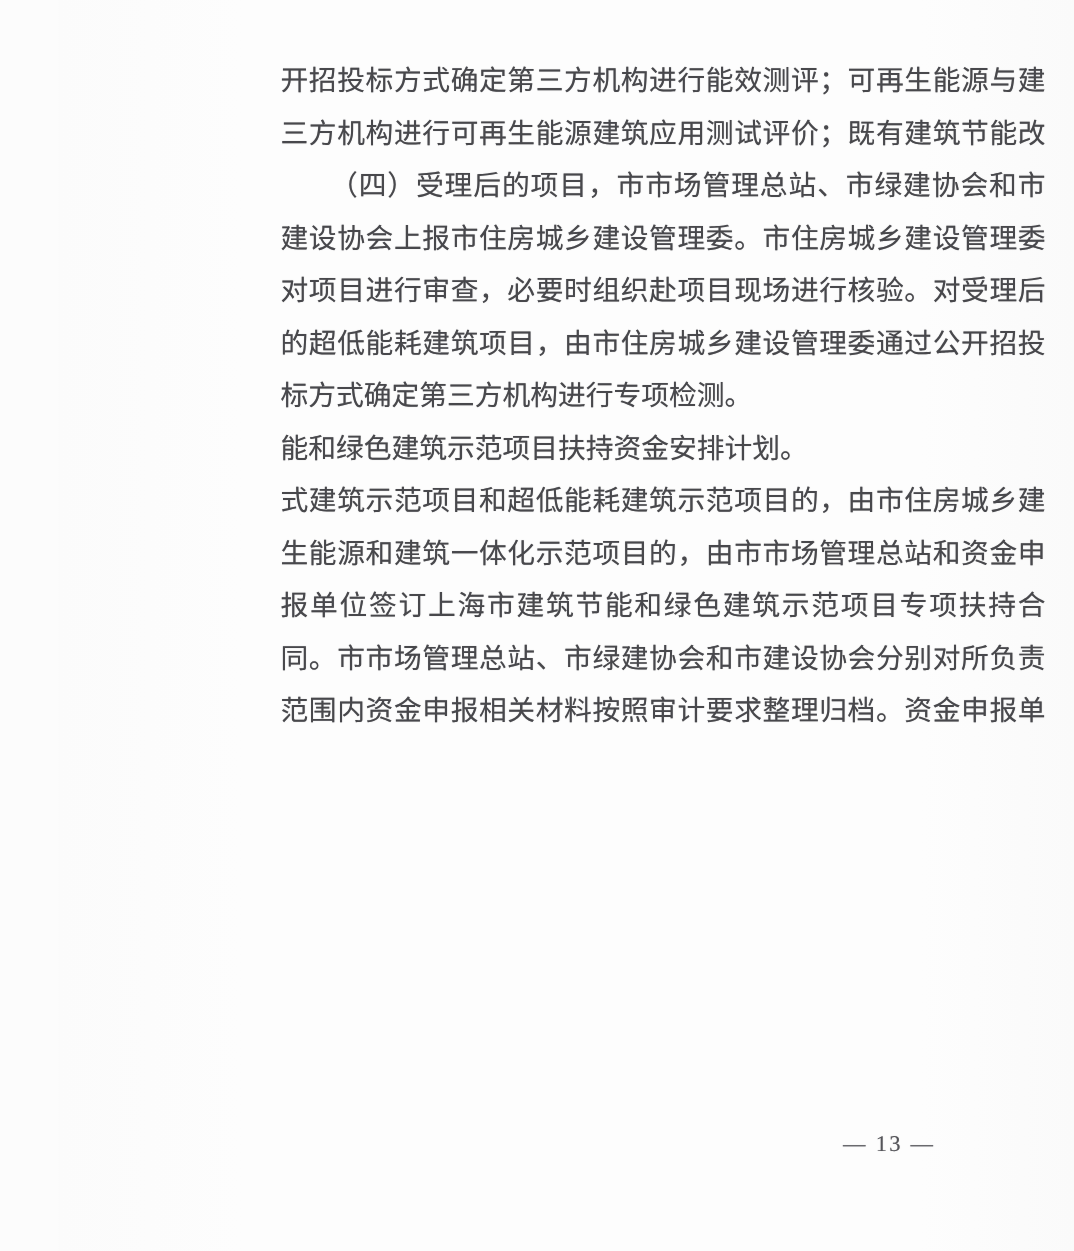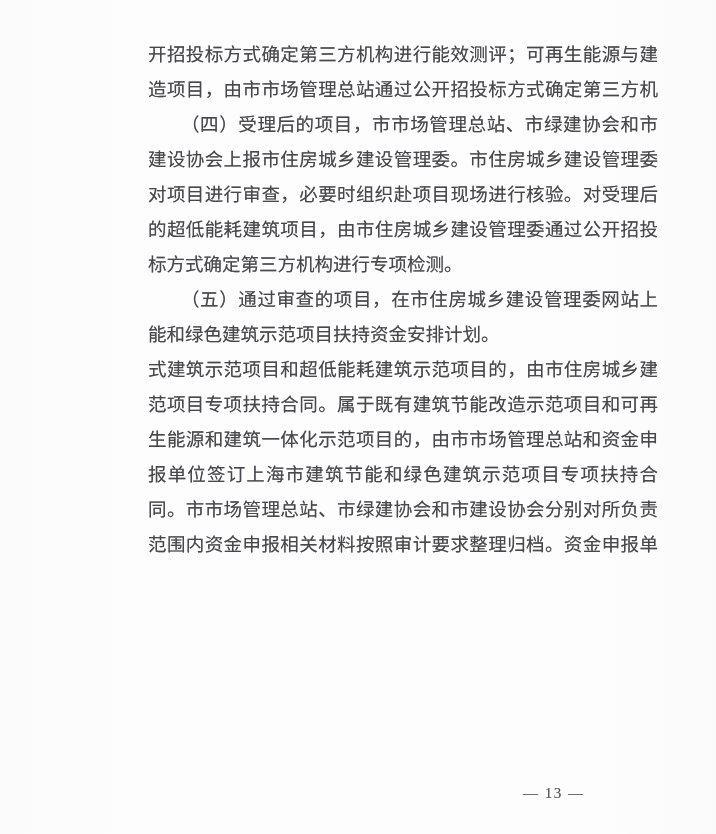--- a/index.html
+++ b/index.html
@@ -8,20 +8,21 @@
     height: 834px;
     position: relative;
     overflow: hidden;
     background: #fcfcfc;
     font-family: "Liberation Serif", serif;
   }
   .page {
     position: absolute;
     inset: 0;
     background: linear-gradient(90deg, #fbfbfb 0%, #fdfdfd 18%, #fdfdfd 85%, #fafafa 100%);
+    margin-left: 39px;
   }
   .textblock {
     position: absolute;
     left: 148px;
     top: 38px;
     width: 510px;
     font-size: 18.5px;
     line-height: 35px;
     color: #48484c;
     text-shadow: 0 0 0.5px rgba(72, 72, 76, 0.55);
@@ -30,43 +31,41 @@
     height: 35px;
     overflow: hidden;
     text-align: justify;
     text-justify: inter-character;
   }
   .line.full { text-align-last: justify; }
   .line.indent { padding-left: 33px; }
   .pagenum {
     position: absolute;
     left: 523px;
-    top: 785px;
+    top: 755px;
     font-size: 15px;
     letter-spacing: 1.5px;
     color: #55555a;
     text-shadow: 0 0 0.5px rgba(85, 85, 90, 0.5);
     white-space: pre;
   }
 </style>
 </head>
 <body>
 
 <div class="page">
   <div class="textblock">
     <div class="line full">开招投标方式确定第三方机构进行能效测评；可再生能源与建</div>
-    <div class="line full">造项目，由市市场管理总站通过公开招投标方式确定第三方机</div>
+    <div class="line full">三方机构进行可再生能源建筑应用测试评价；既有建筑节能改</div>
     <div class="line full indent">（四）受理后的项目，市市场管理总站、市绿建协会和市</div>
     <div class="line full">建设协会上报市住房城乡建设管理委。市住房城乡建设管理委</div>
     <div class="line full">对项目进行审查，必要时组织赴项目现场进行核验。对受理后</div>
     <div class="line full">的超低能耗建筑项目，由市住房城乡建设管理委通过公开招投</div>
     <div class="line">标方式确定第三方机构进行专项检测。</div>
-    <div class="line full indent">（五）通过审查的项目，在市住房城乡建设管理委网站上</div>
     <div class="line">能和绿色建筑示范项目扶持资金安排计划。</div>
     <div class="line full">式建筑示范项目和超低能耗建筑示范项目的，由市住房城乡建</div>
-    <div class="line full">范项目专项扶持合同。属于既有建筑节能改造示范项目和可再</div>
     <div class="line full">生能源和建筑一体化示范项目的，由市市场管理总站和资金申</div>
     <div class="line full">报单位签订上海市建筑节能和绿色建筑示范项目专项扶持合</div>
     <div class="line full">同。市市场管理总站、市绿建协会和市建设协会分别对所负责</div>
     <div class="line full">范围内资金申报相关材料按照审计要求整理归档。资金申报单</div>
   </div>
   <div class="pagenum">— 13 —</div>
 </div>
 
 </body></html>

